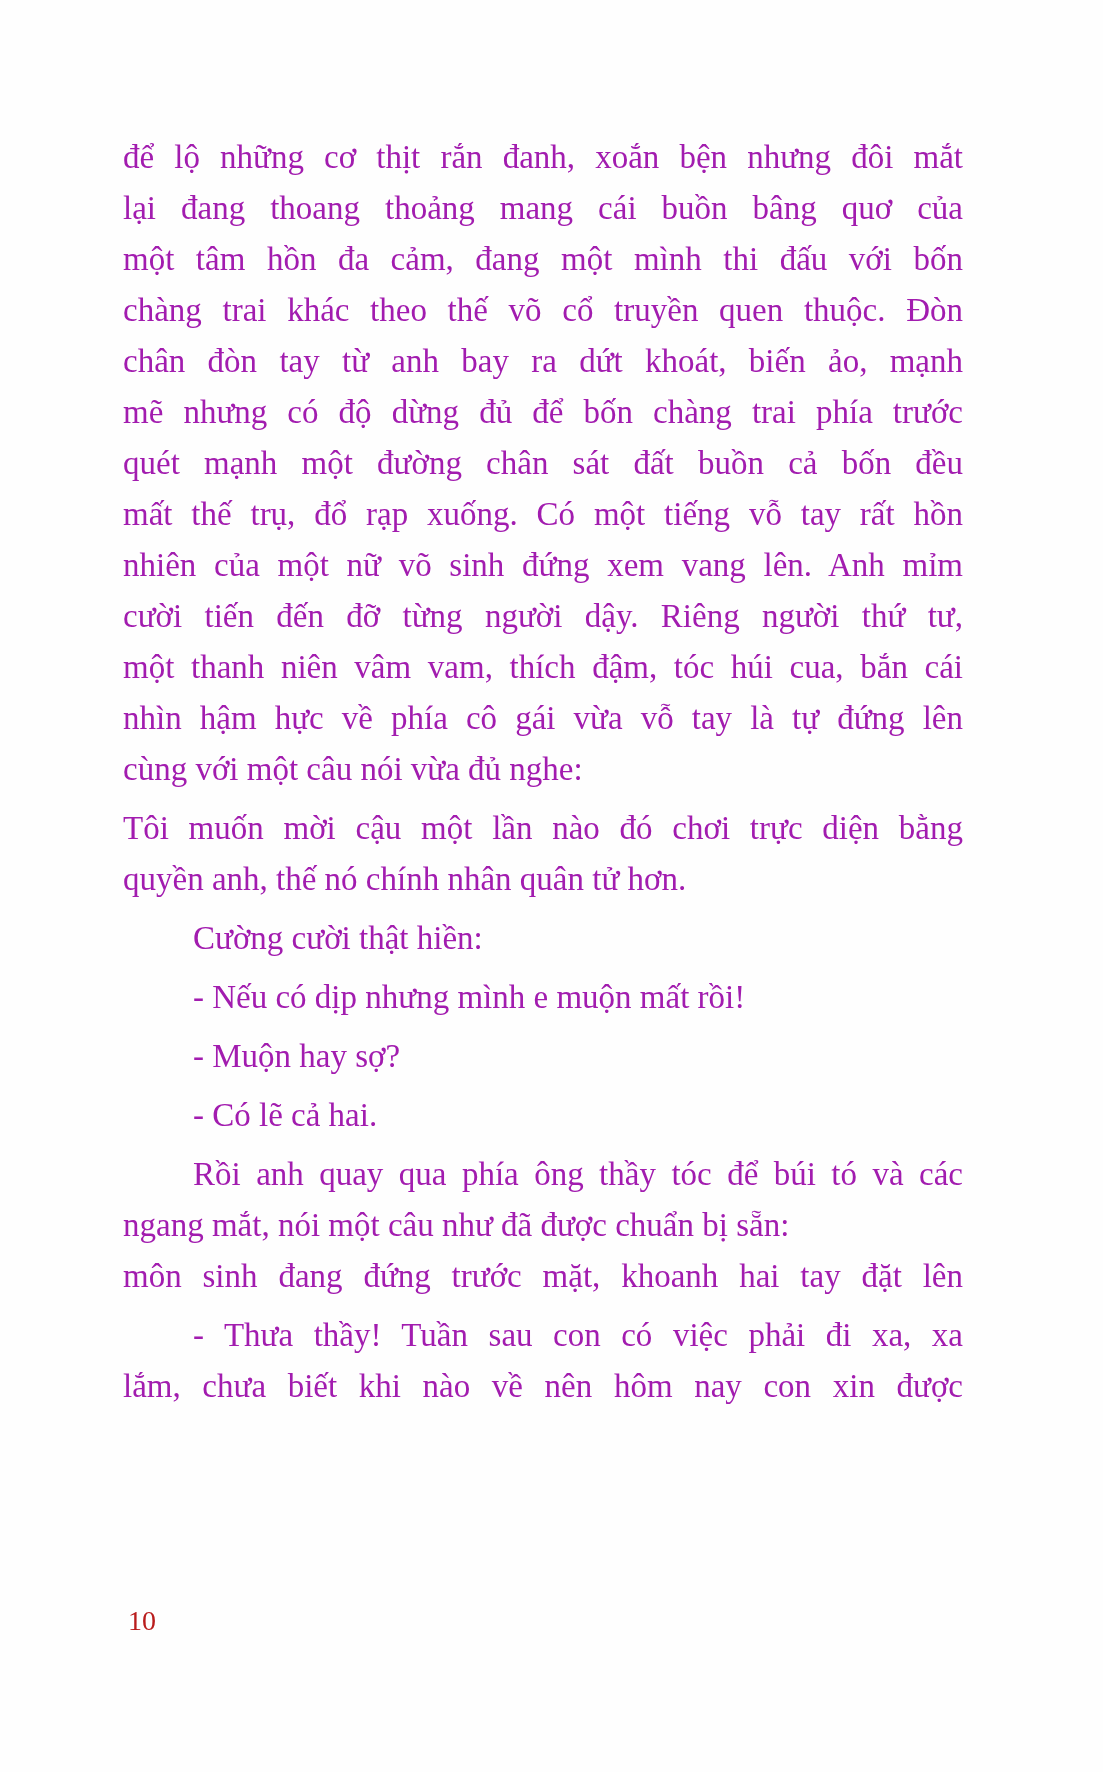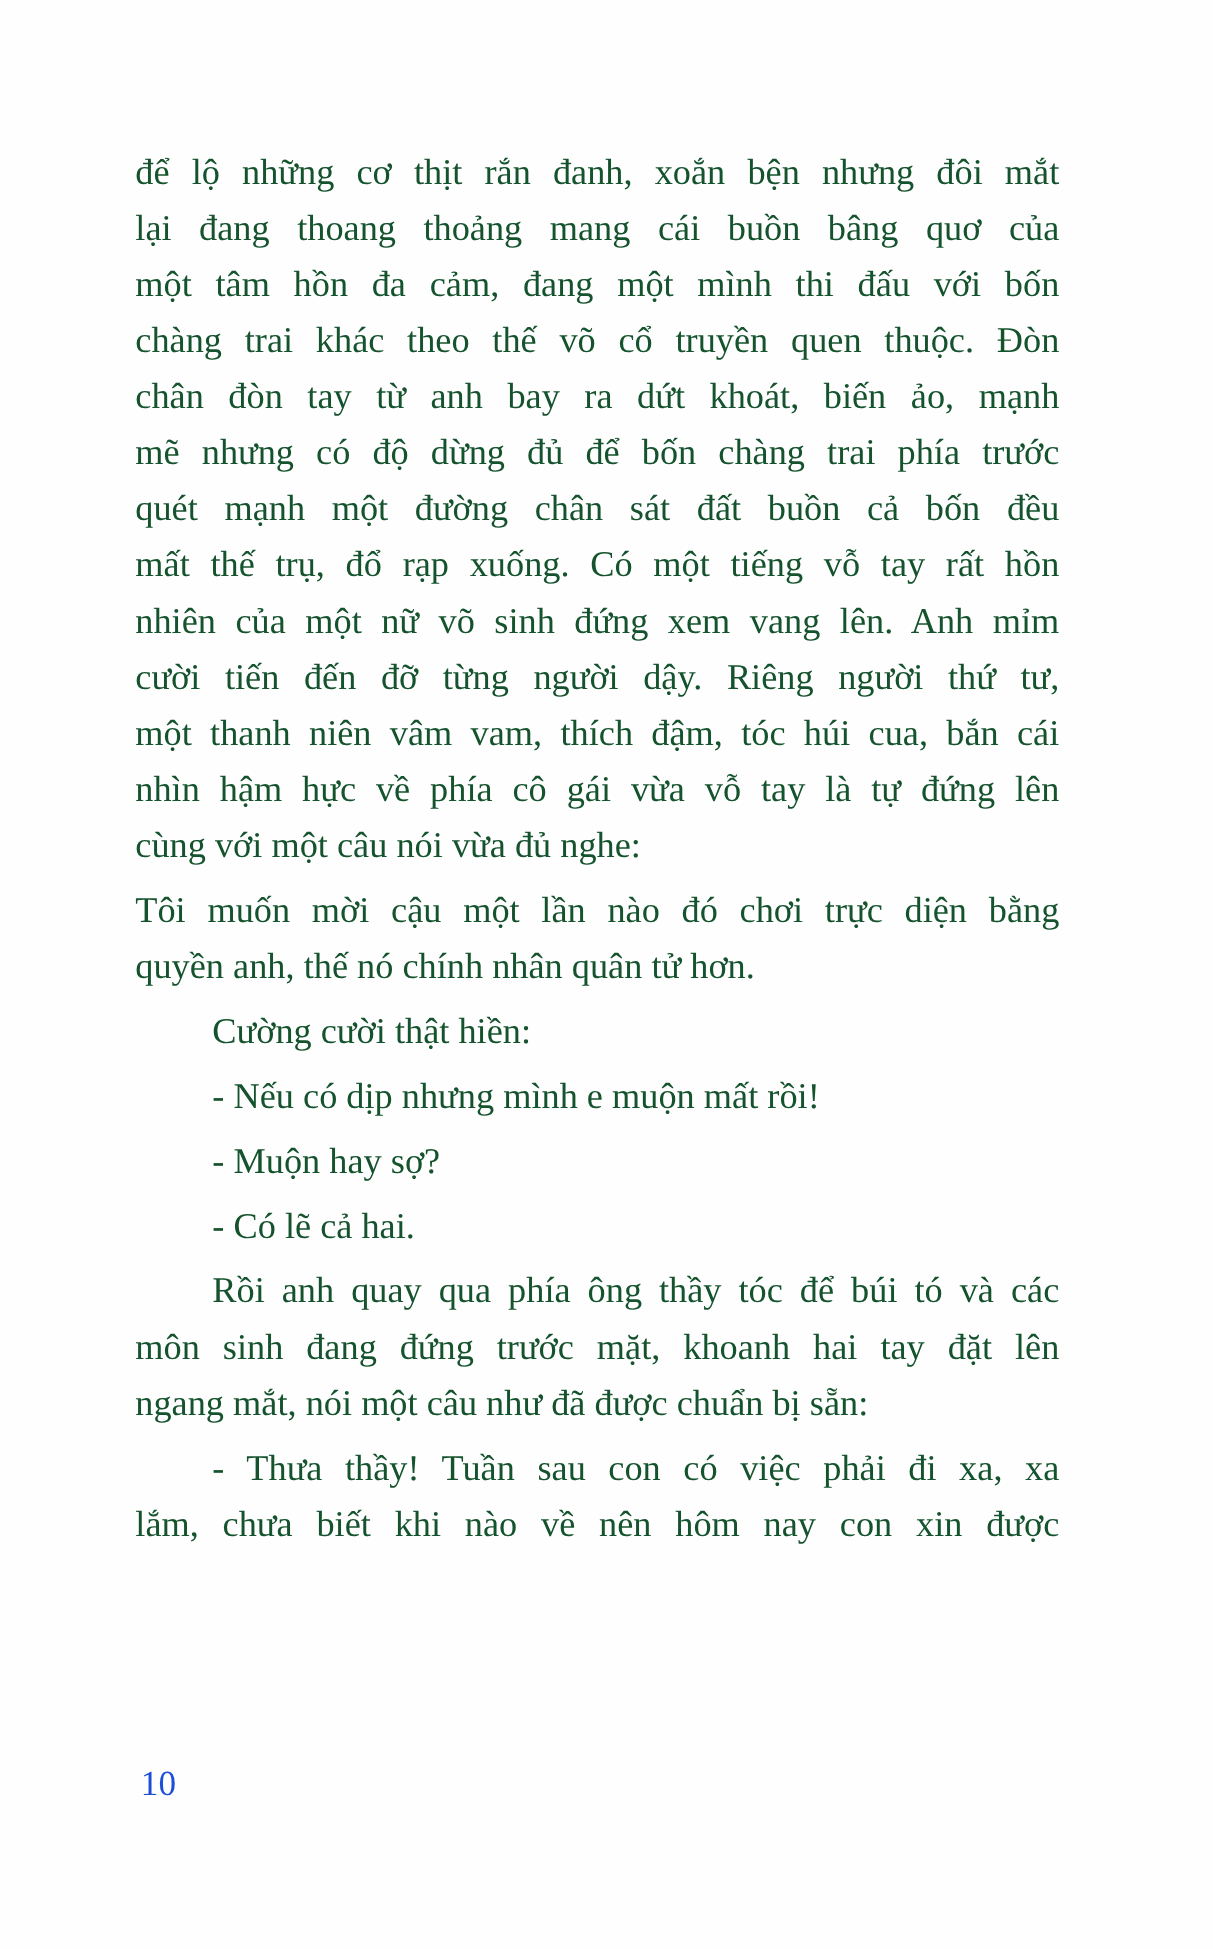--- a/index.html
+++ b/index.html
@@ -19,40 +19,40 @@
     background: #fefefef;
     background: #fefefe;
   }
   .text-block {
     position: absolute;
     left: 123px;
     top: 132px;
     width: 840px;
     font-size: 33px;
     line-height: 51px;
-    color: #14532d;
+    color: #a21caf;
     letter-spacing: 0px;
   }
   .paragraph { margin: 0; }
   .paragraph + .paragraph { margin-top: 8px; }
   .line {
     text-align: justify;
     text-align-last: justify;
     overflow: hidden;
     max-height: 51px;
   }
   .line.last { text-align-last: left; }
   .line.indent { text-indent: 70px; }
   .page-number {
     position: absolute;
     left: 128px;
     top: 1602px;
-    font-size: 32px;
+    font-size: 28px;
     line-height: 38px;
-    color: #1d4ed8;
+    color: #b91c1c;
   }
 </style>
 </head>
 <body>
 
 <div class="page">
   <div class="text-block" id="text-block">
       <div class="paragraph">
         <div class="line">để lộ những cơ thịt rắn đanh, xoắn bện nhưng đôi mắt</div>
         <div class="line">lại đang thoang thoảng mang cái buồn bâng quơ của</div>
@@ -79,22 +79,22 @@
         <div class="line last indent">- Nếu có dịp nhưng mình e muộn mất rồi!</div>
       </div>
       <div class="paragraph">
         <div class="line last indent">- Muộn hay sợ?</div>
       </div>
       <div class="paragraph">
         <div class="line last indent">- Có lẽ cả hai.</div>
       </div>
       <div class="paragraph">
         <div class="line indent">Rồi anh quay qua phía ông thầy tóc để búi tó và các</div>
+        <div class="line last">ngang mắt, nói một câu như đã được chuẩn bị sẵn:</div>
         <div class="line">môn sinh đang đứng trước mặt, khoanh hai tay đặt lên</div>
-        <div class="line last">ngang mắt, nói một câu như đã được chuẩn bị sẵn:</div>
       </div>
       <div class="paragraph">
         <div class="line indent">- Thưa thầy! Tuần sau con có việc phải đi xa, xa</div>
         <div class="line">lắm, chưa biết khi nào về nên hôm nay con xin được</div>
       </div>
     </div>
   <div class="page-number">10</div>
 </div>
 
 </body></html>

